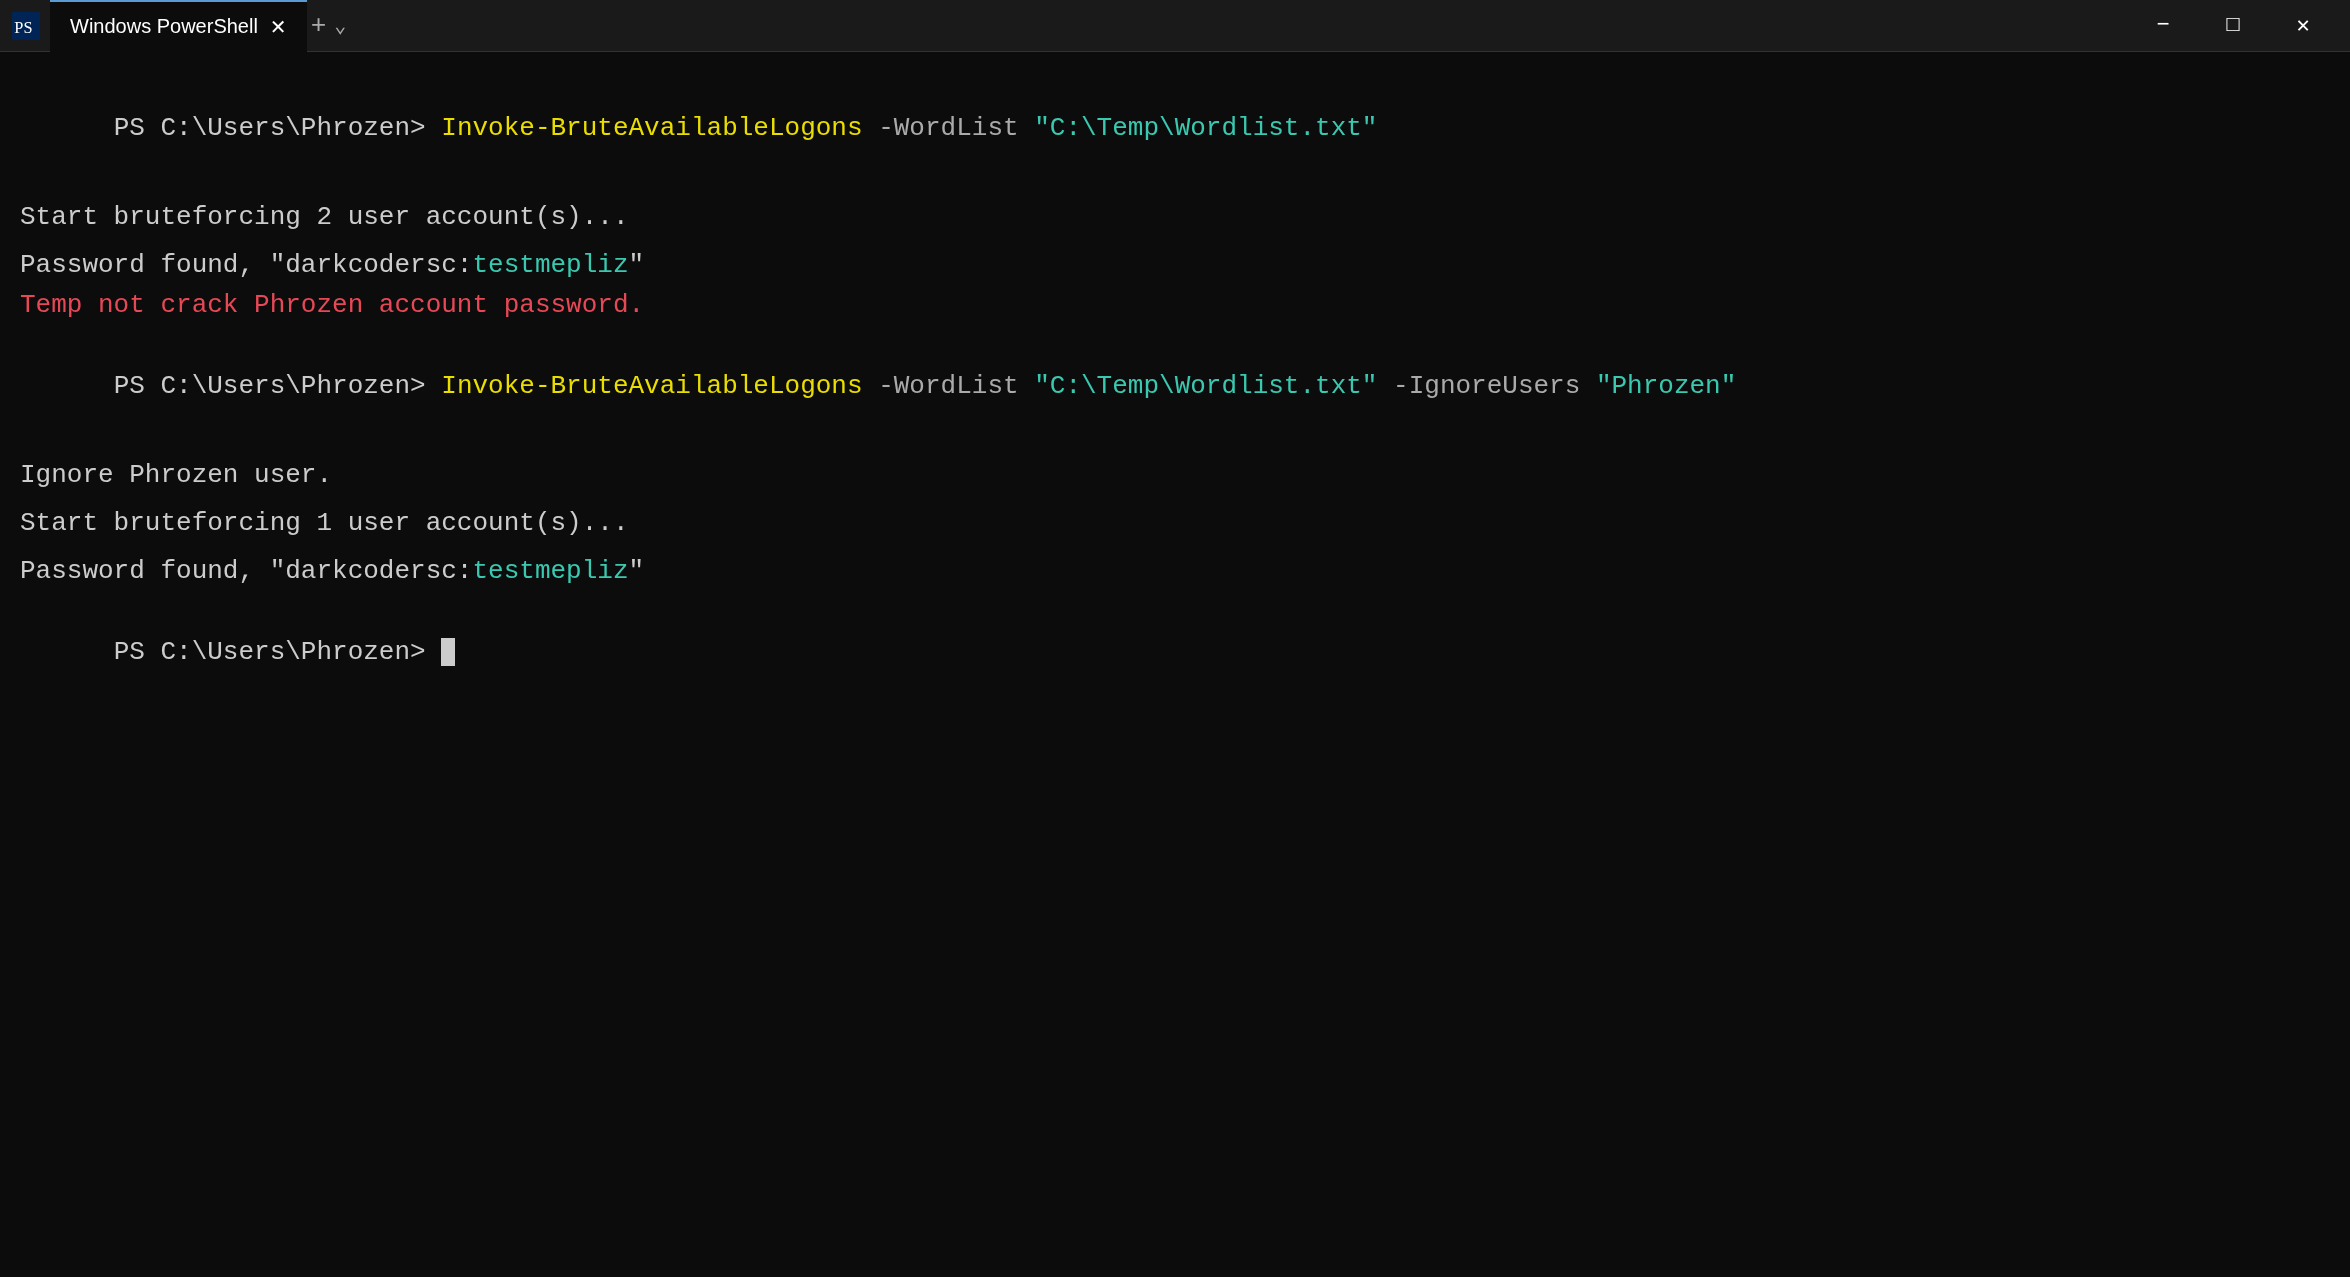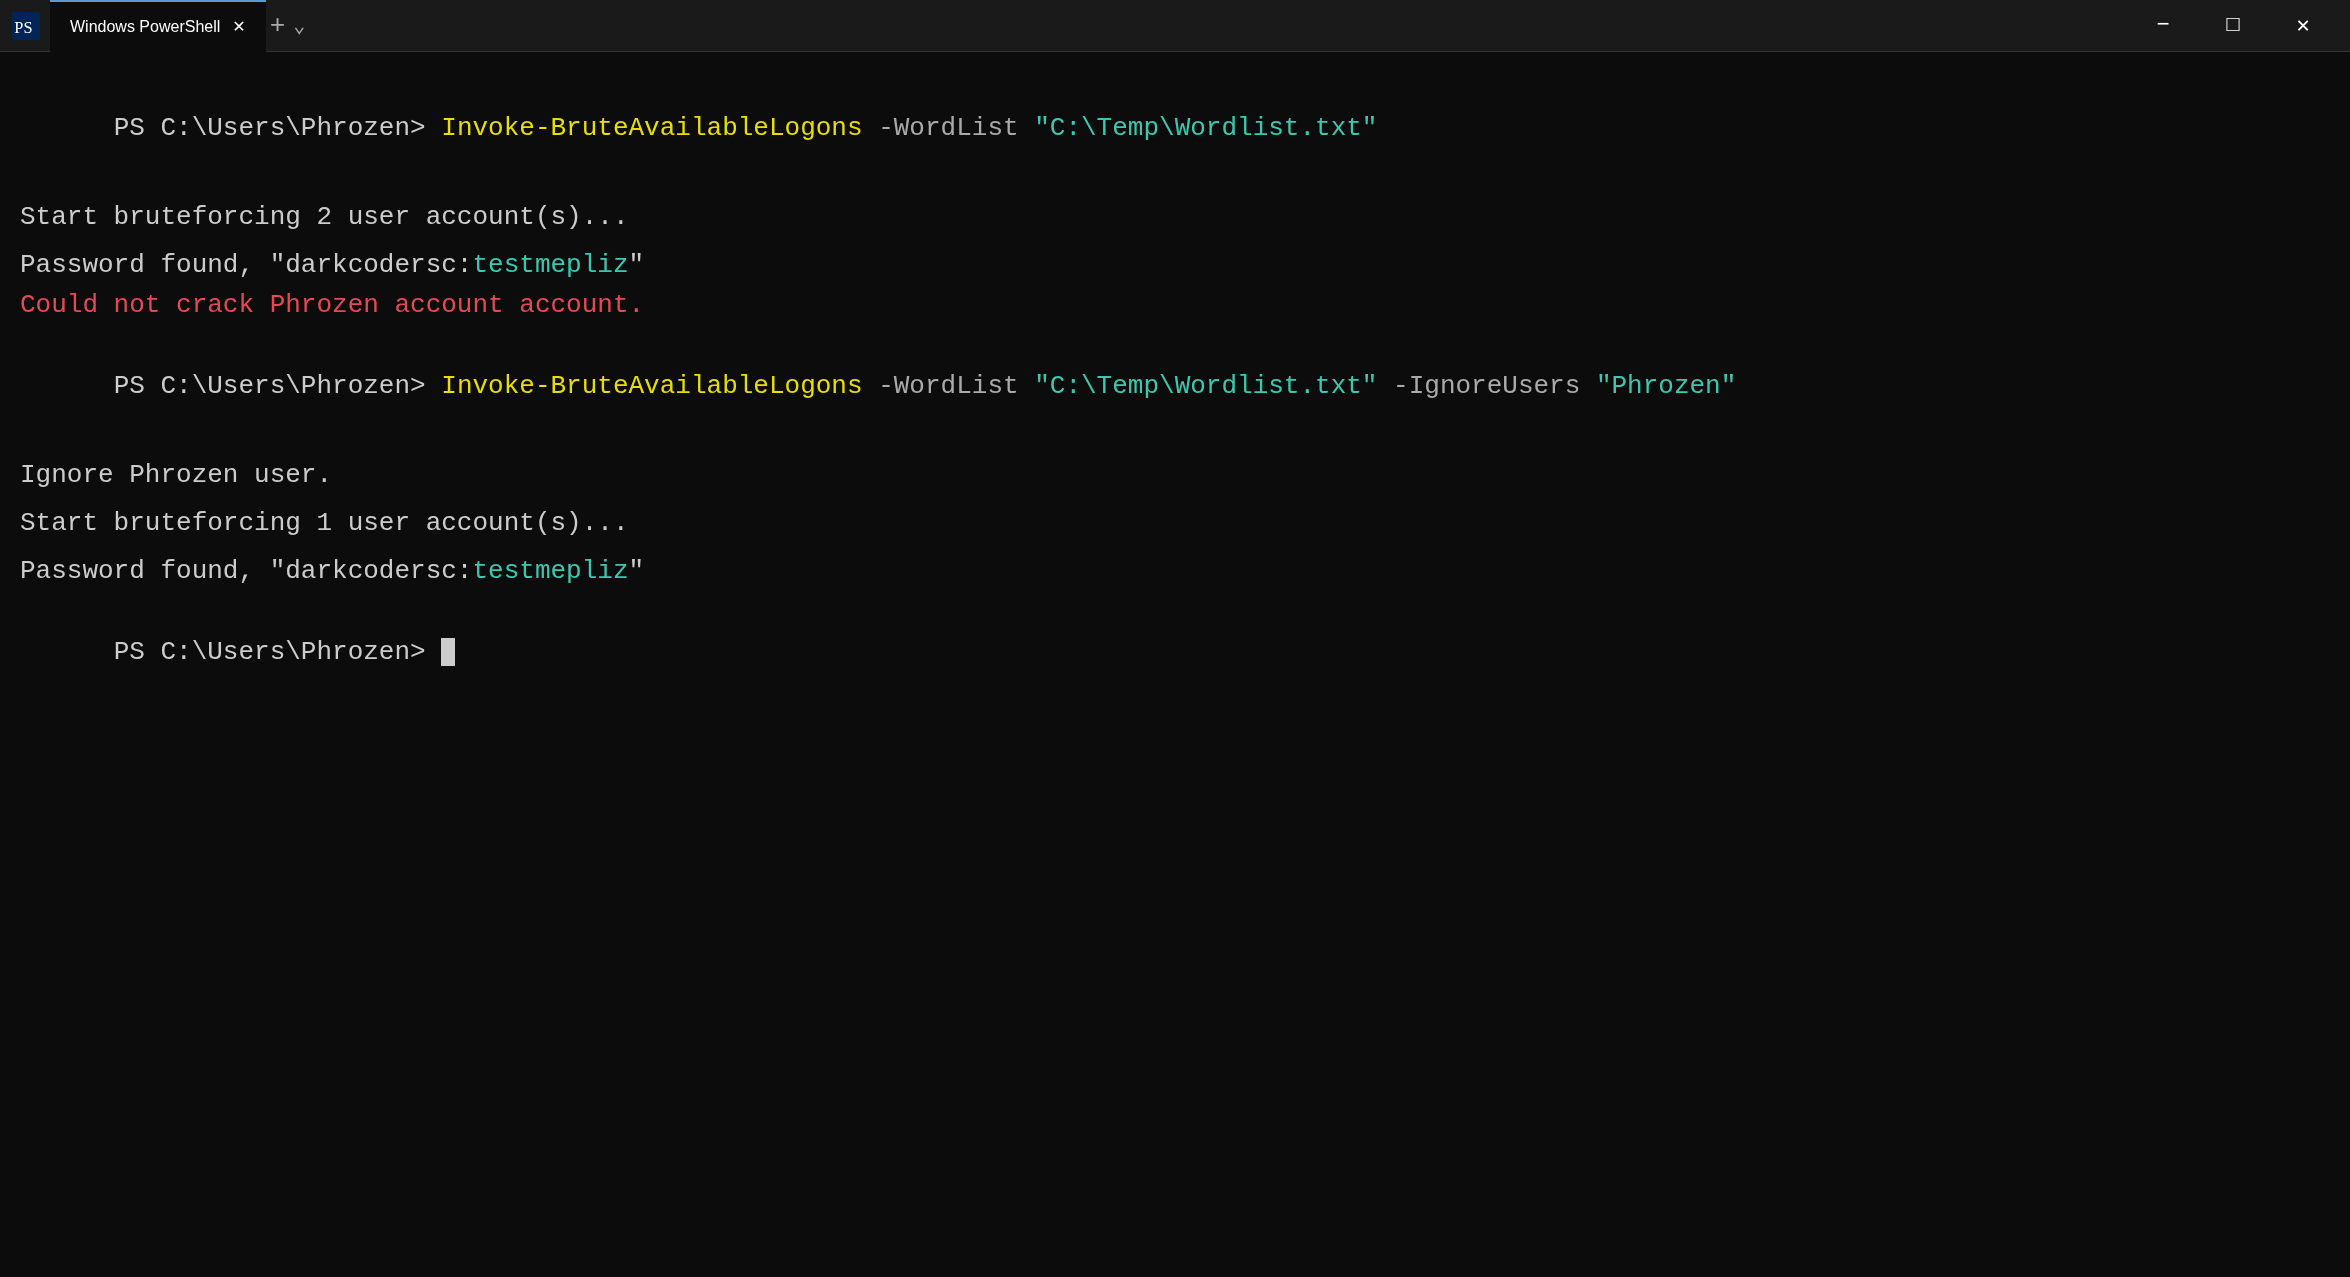--- a/index.html
+++ b/index.html
@@ -52,21 +52,21 @@
       background: #0c0c0c;
       border-top: 2px solid #5b9bd5;
       padding: 6px 20px;
       height: 52px;
       margin-right: 4px;
     }
 
     .titlebar-tab span {
       color: #ffffff;
       font-family: 'Segoe UI', Arial, sans-serif;
-      font-size: 16px;
+      font-size: 20px;
     }
 
     .tab-close {
       margin-left: 12px;
       color: #999;
       font-size: 18px;
       cursor: pointer;
     }
 
     .tab-add {
@@ -163,21 +163,21 @@
   <div class="terminal-body">
 
     <span class="line">
       <span class="ps-prompt">PS C:\Users\Phrozen&gt; </span><span class="cmd-name">Invoke-BruteAvailableLogons</span><span class="param"> -WordList </span><span class="string-val">"C:\Temp\Wordlist.txt"</span>
     </span>
 
     <span class="line color-white">Start bruteforcing 2 user account(s)...</span>
 
     <span class="line color-white">Password found, "darkcodersc:<span class="string-val">testmepliz</span>"</span>
 
-    <span class="line color-red">Could not crack Phrozen account account.</span>
+    <span class="line color-red">Temp not crack Phrozen account password.</span>
 
     <span class="line">
       <span class="ps-prompt">PS C:\Users\Phrozen&gt; </span><span class="cmd-name">Invoke-BruteAvailableLogons</span><span class="param"> -WordList </span><span class="string-val">"C:\Temp\Wordlist.txt"</span><span class="param"> -IgnoreUsers </span><span class="string-val">"Phrozen"</span>
     </span>
 
     <span class="line color-white">Ignore Phrozen user.</span>
 
     <span class="line color-white">Start bruteforcing 1 user account(s)...</span>
 
     <span class="line color-white">Password found, "darkcodersc:<span class="string-val">testmepliz</span>"</span>

